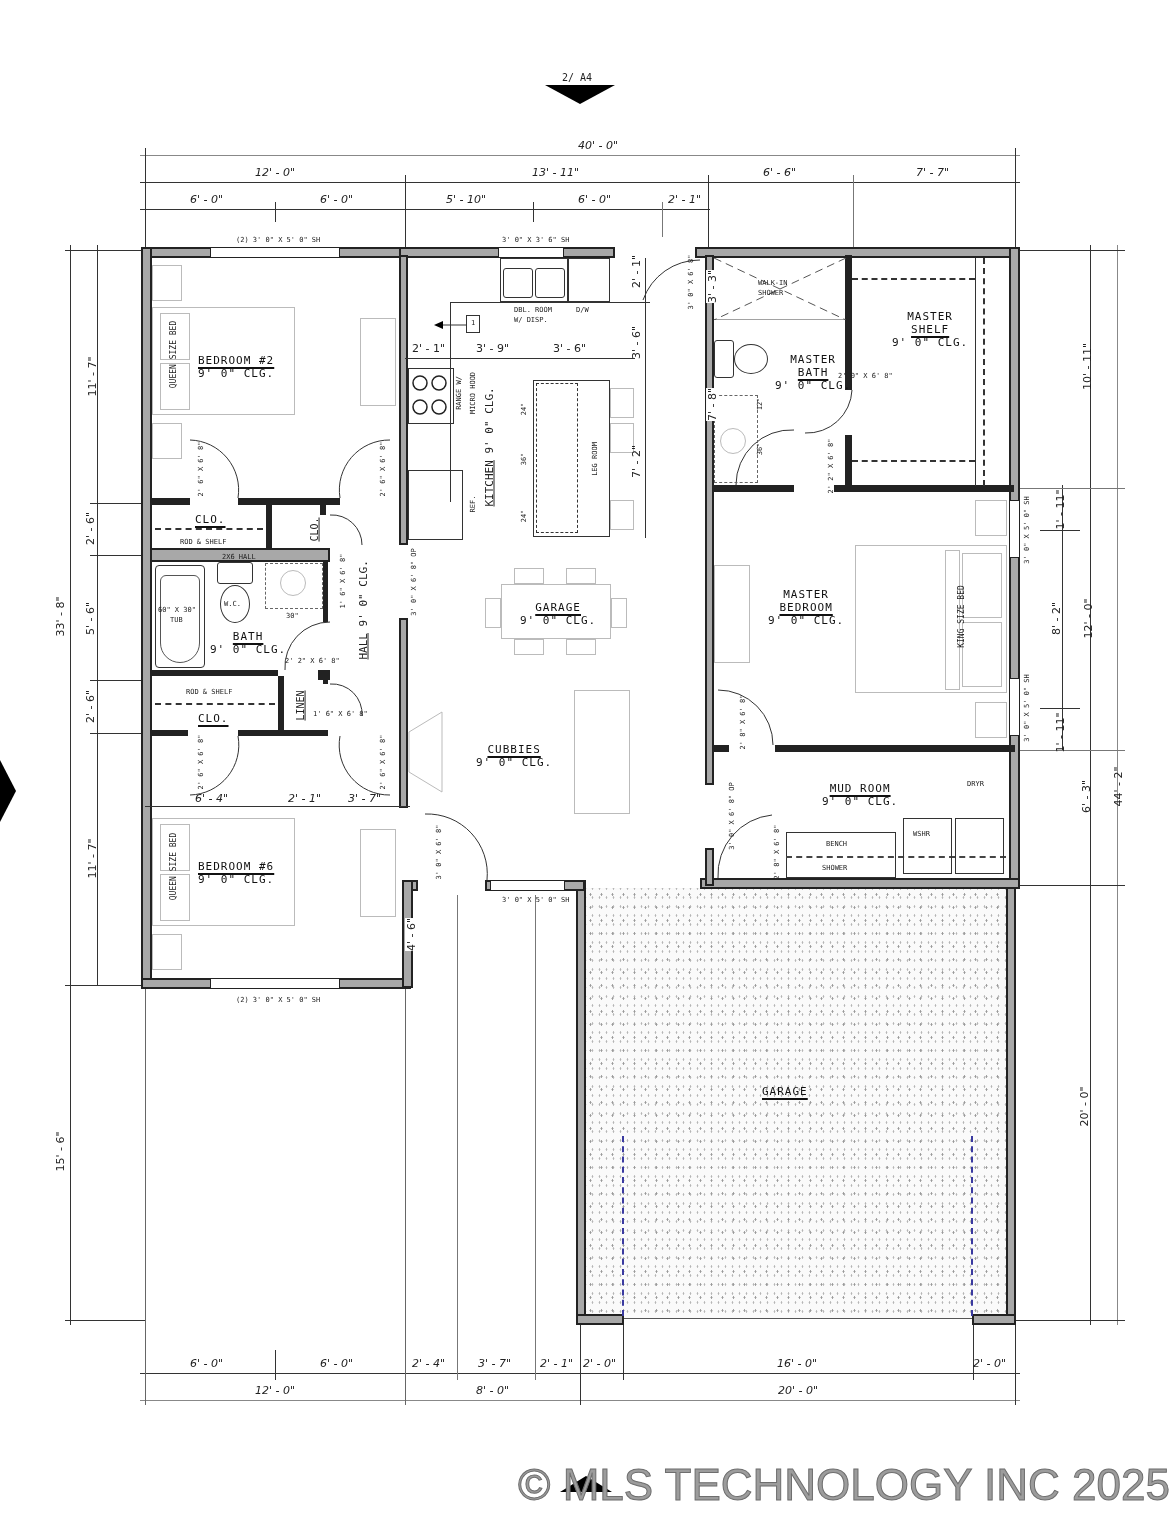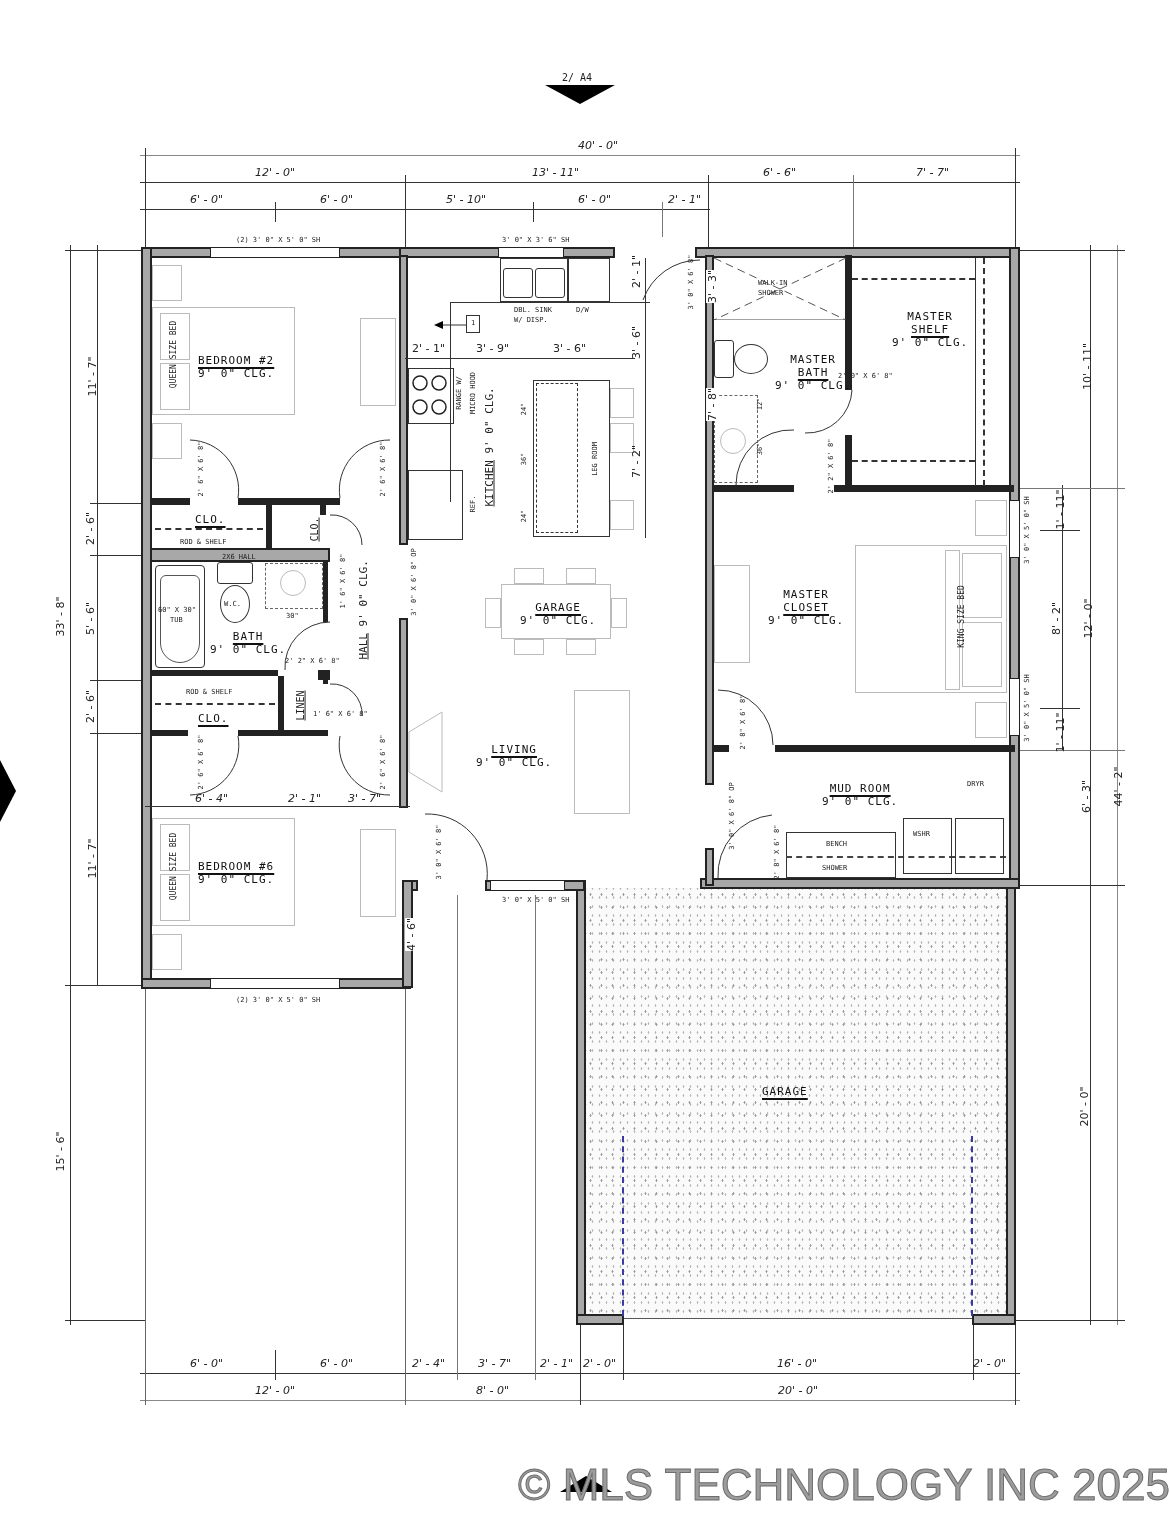--- a/index.html
+++ b/index.html
@@ -288,21 +288,21 @@
     <span class="room-name">BATH</span>
     <span class="room-clg">9' 0" CLG.</span>
   </div>
 
 <div class="vsmall" style="left:328px;top:618px;font-size:11px;width:70px;text-align:center"><span style="text-decoration:underline">HALL</span> <span>9' 0" CLG.</span></div>
 
 <div class="furn" style="left:500px;top:258px;width:68px;height:44px;border-color:#333"></div>
 <div class="furn" style="left:503px;top:268px;width:30px;height:30px;border-color:#333;border-radius:3px"></div>
 <div class="furn" style="left:535px;top:268px;width:30px;height:30px;border-color:#333;border-radius:3px"></div>
 <div class="furn" style="left:568px;top:258px;width:42px;height:44px;border-color:#333"></div>
-<div class="small" style="left:514px;top:306px">DBL. SINK</div>
+<div class="small" style="left:514px;top:306px">DBL. ROOM</div>
 <div class="small" style="left:514px;top:316px">W/ DISP.</div>
 <div class="small" style="left:576px;top:306px">D/W</div>
 <div class="abs" style="left:450px;top:302px;width:200px;height:1px;background:#333"></div>
 <div class="abs" style="left:450px;top:302px;width:1px;height:200px;background:#333"></div>
 <div class="furn" style="left:466px;top:315px;width:14px;height:18px;border-color:#333">
     <span class="small" style="left:4px;top:3px">1</span>
   </div>
 <svg class="abs" style="left:434px;top:320px" width="32" height="10">
     <line x1="6" y1="5" x2="32" y2="5" stroke="#333"></line>
     <polygon points="0,5 9,1 9,9" fill="#000"></polygon>
@@ -349,21 +349,21 @@
 <div class="lbl" style="left:520px;top:601px">
     <span class="room-name">GARAGE</span>
     <span class="room-clg">9' 0" CLG.</span>
   </div>
 
 <svg class="abs" style="left:408px;top:710px" width="35" height="85">
     <polygon points="34,2 34,82 1,62 1,22" fill="none" stroke="#bbb"></polygon>
   </svg>
 <div class="furn" style="left:574px;top:690px;width:56px;height:124px"></div>
 <div class="lbl" style="left:476px;top:743px">
-    <span class="room-name">LIVING</span>
+    <span class="room-name">CUBBIES</span>
     <span class="room-clg">9' 0" CLG.</span>
   </div>
 
 <svg class="abs" style="left:714px;top:258px" width="132" height="62">
     <g stroke="#555" stroke-dasharray="8,5" fill="none">
       <line x1="0" y1="0" x2="132" y2="62"></line>
       <line x1="132" y1="0" x2="0" y2="62"></line>
     </g>
     <line x1="0" y1="62" x2="132" y2="62" stroke="#444"></line>
   </svg>
@@ -396,21 +396,21 @@
 <div class="furn" style="left:975px;top:500px;width:32px;height:36px"></div>
 <div class="furn" style="left:855px;top:545px;width:152px;height:148px"></div>
 <div class="furn" style="left:945px;top:550px;width:15px;height:140px"></div>
 <div class="furn" style="left:962px;top:553px;width:40px;height:65px"></div>
 <div class="furn" style="left:962px;top:622px;width:40px;height:65px"></div>
 <div class="furn" style="left:975px;top:702px;width:32px;height:36px"></div>
 <div class="furn" style="left:714px;top:565px;width:36px;height:98px"></div>
 <div class="vsmall" style="left:930px;top:612px;font-size:8px">KING SIZE BED</div>
 <div class="lbl" style="left:768px;top:588px">
     <span class="room-clg">MASTER</span>
-    <span class="room-name">CLOSET</span>
+    <span class="room-name">BEDROOM</span>
     <span class="room-clg">9' 0" CLG.</span>
   </div>
 
 <div class="furn" style="left:786px;top:832px;width:110px;height:46px;border-color:#333"></div>
 <div class="abs" style="left:786px;top:856px;width:220px;height:0;border-top:2px dashed #444"></div>
 <div class="small" style="left:826px;top:840px">BENCH</div>
 <div class="small" style="left:822px;top:864px">SHOWER</div>
 <div class="furn" style="left:903px;top:818px;width:49px;height:56px;border-color:#333"></div>
 <div class="furn" style="left:955px;top:818px;width:49px;height:56px;border-color:#333"></div>
 <div class="small" style="left:913px;top:830px">WSHR</div>

